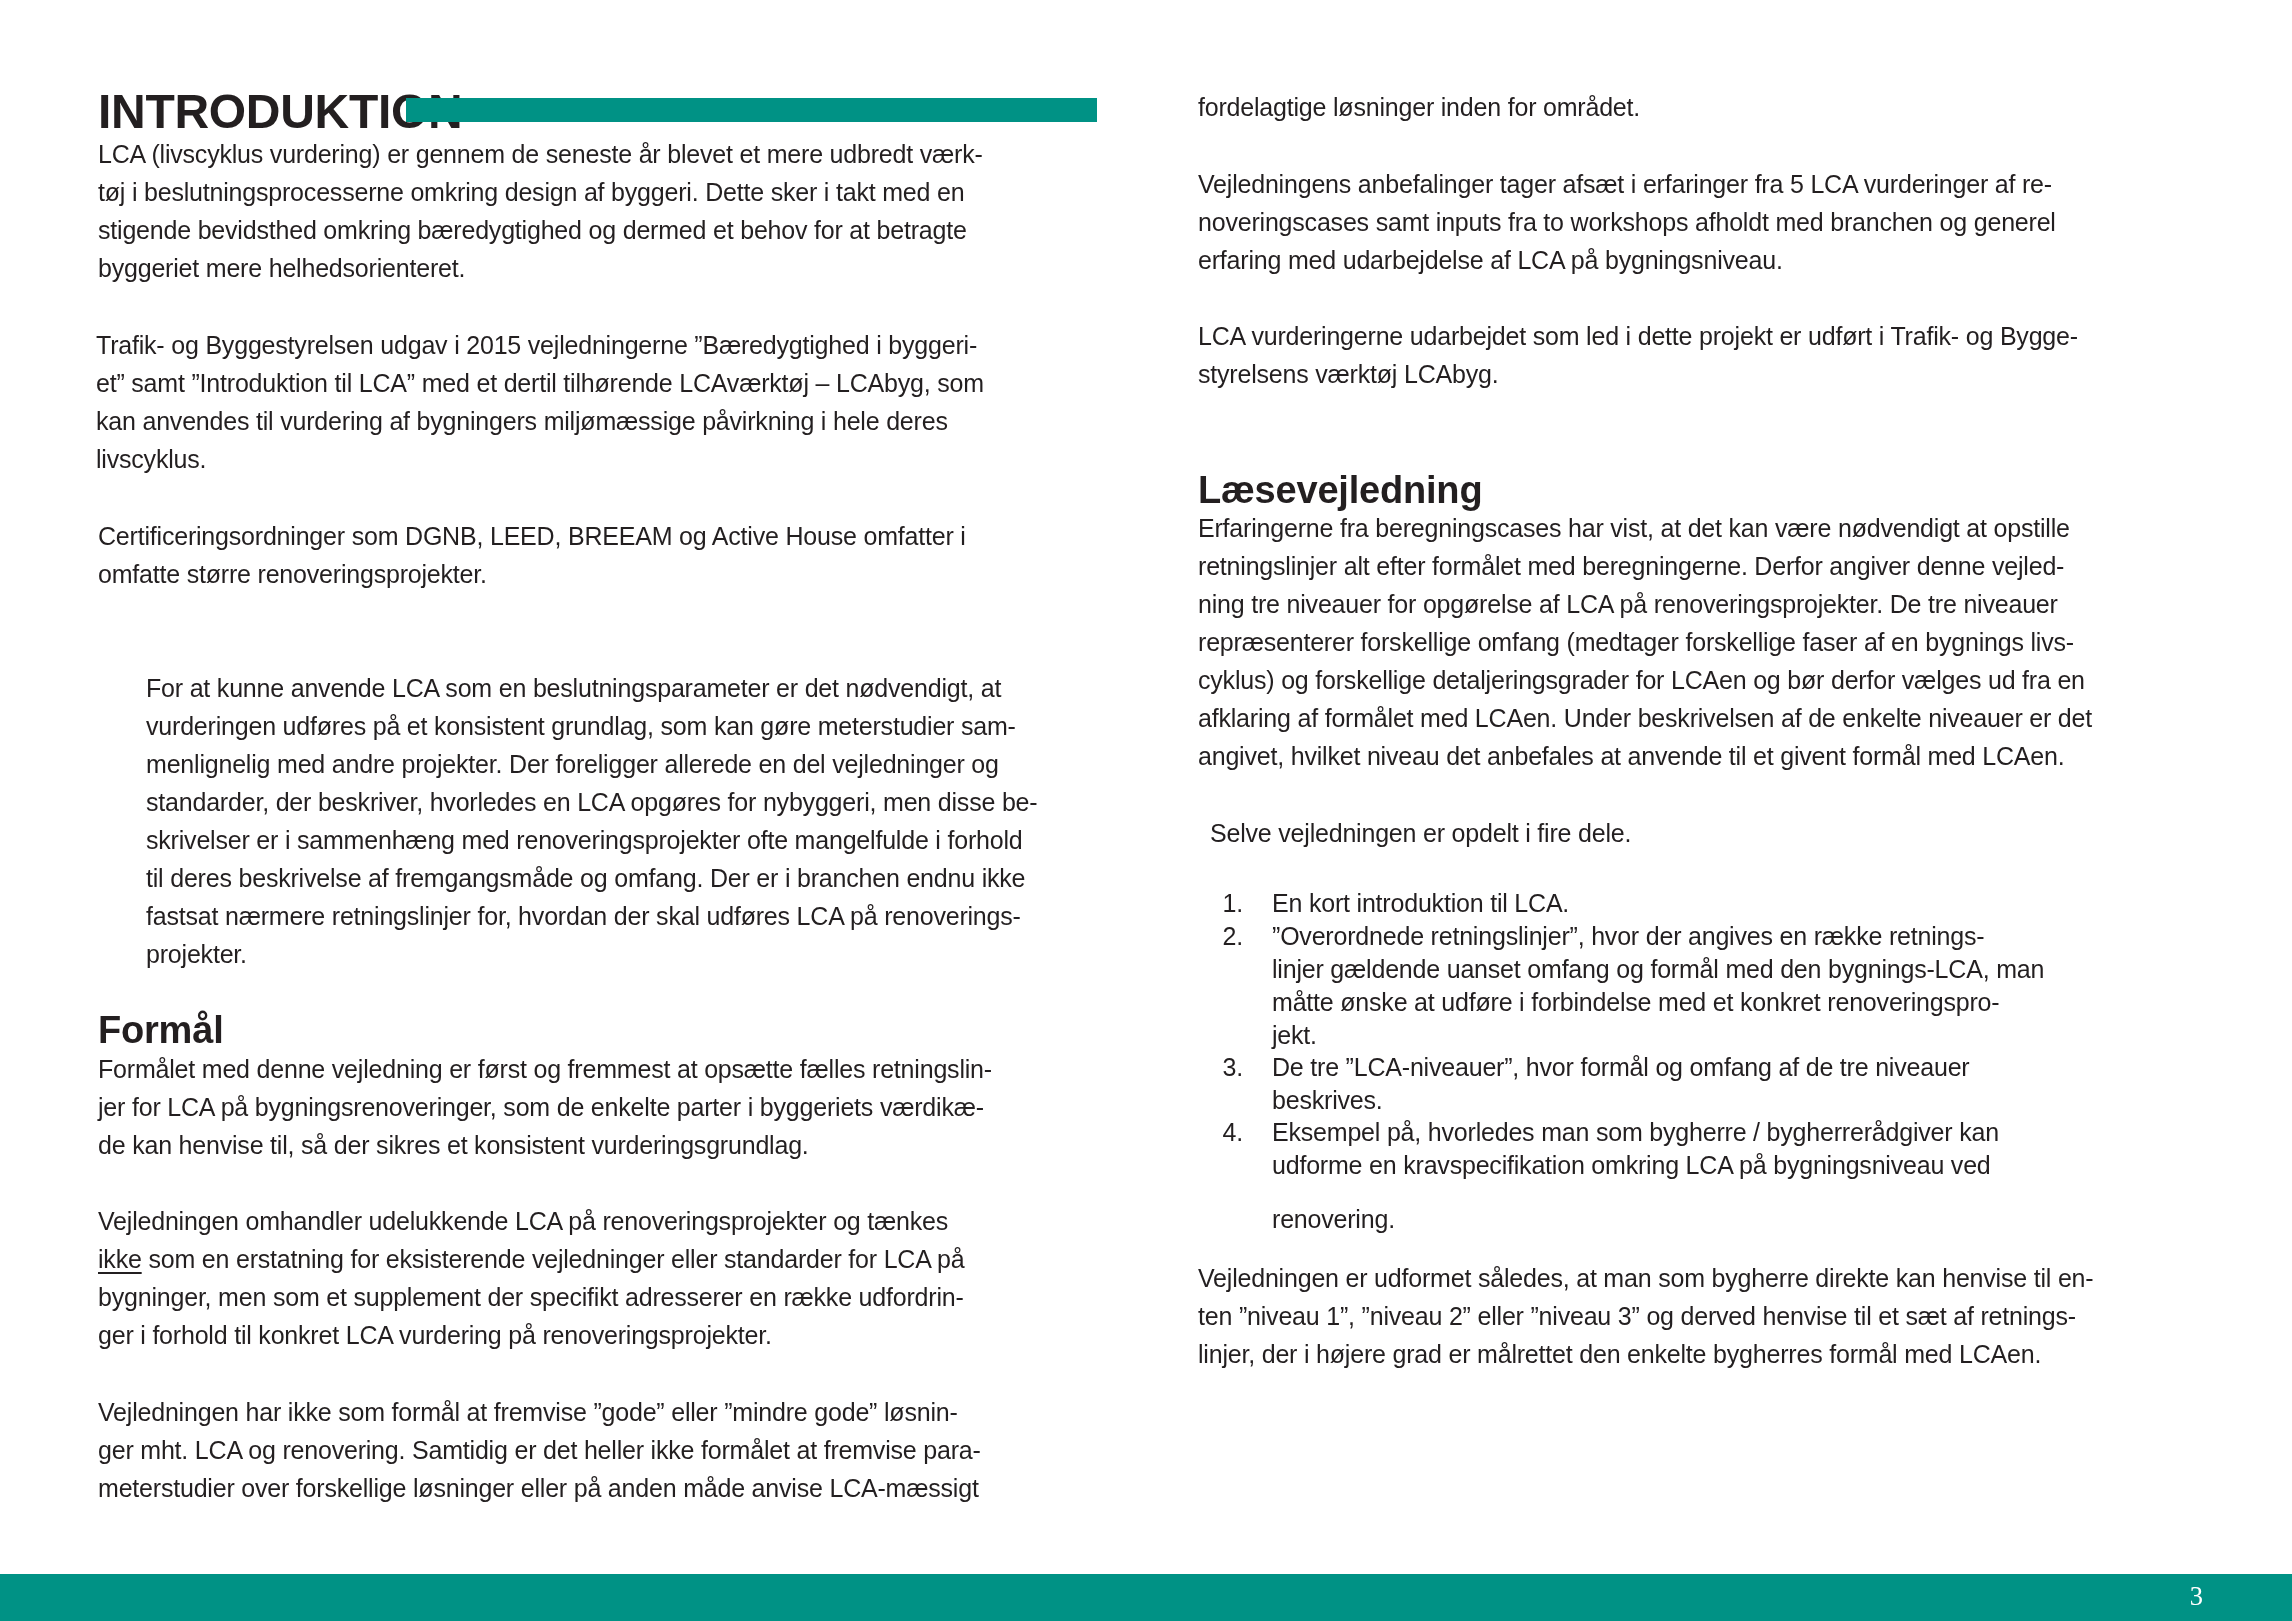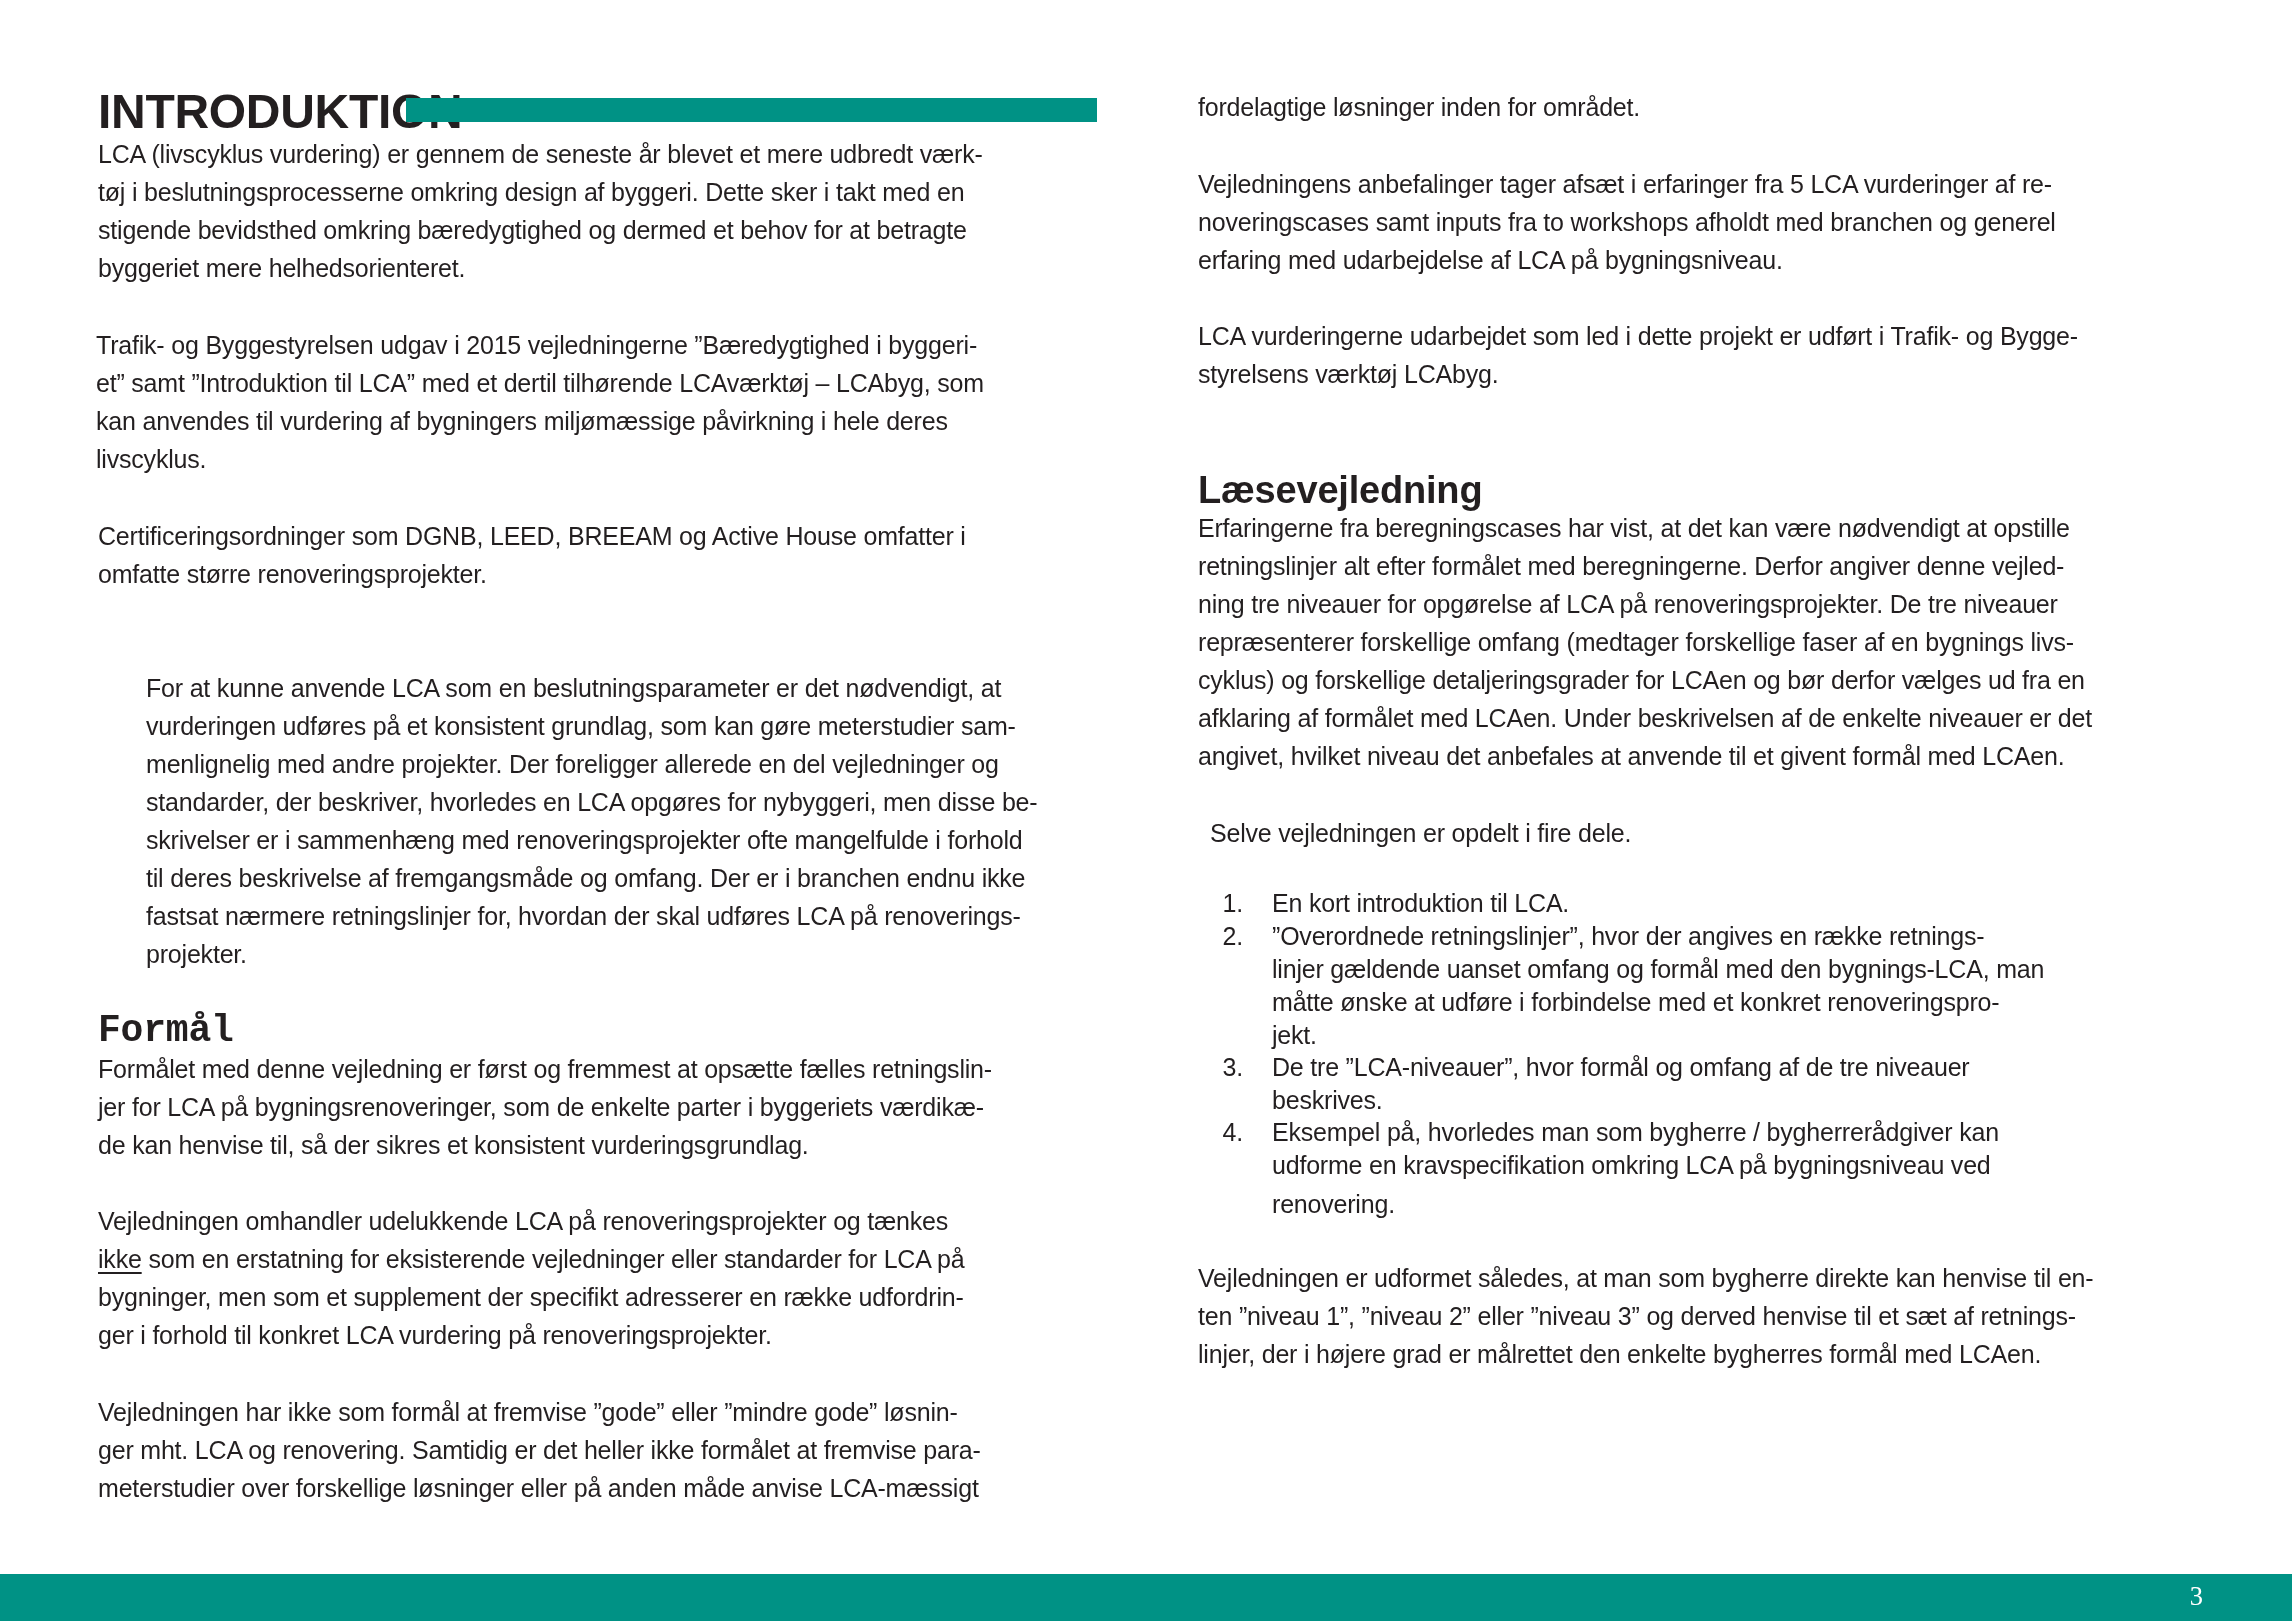--- a/index.html
+++ b/index.html
@@ -24,21 +24,21 @@
   .para .line { display: block; height: 38px; }
   .heading {
     position: absolute; font-size: 38px; font-weight: bold; line-height: 35px;
     white-space: nowrap; letter-spacing: -0.2px;
   }
   .list { position: absolute; left: 1198px; font-size: 25px; white-space: nowrap; letter-spacing: -0.2px; }
   .list-item { position: absolute; left: 0; }
   .list-num { position: absolute; left: 24.5px; width: 29px; }
   .list-text { position: absolute; left: 74px; }
   .list-text .line { display: block; line-height: 33px; height: 33px; }
-  .list-text .line.last-gap { margin-top: 6px; }
+  .list-text .line.last-gap { margin-top: 21px; }
   .u { text-decoration: underline; text-underline-offset: 3.9px; text-decoration-thickness: 1.5px; }
   .footer-bar {
     position: absolute; left: 0; top: 1574px; width: 2293px; height: 47px;
     background: #009285;
   }
   .page-number {
     position: absolute; right: 90px; top: 7.8px;
     font-family: "Liberation Serif", serif; font-size: 26.5px; line-height: 29px; color: #ffffff;
   }
 </style>
@@ -68,21 +68,21 @@
     <span class="line">For at kunne anvende LCA som en beslutningsparameter er det nødvendigt, at</span>
     <span class="line">vurderingen udføres på et konsistent grundlag, som kan gøre meterstudier sam-</span>
     <span class="line">menlignelig med andre projekter. Der foreligger allerede en del vejledninger og</span>
     <span class="line">standarder, der beskriver, hvorledes en LCA opgøres for nybyggeri, men disse be-</span>
     <span class="line">skrivelser er i sammenhæng med renoveringsprojekter ofte mangelfulde i forhold</span>
     <span class="line">til deres beskrivelse af fremgangsmåde og omfang. Der er i branchen endnu ikke</span>
     <span class="line">fastsat nærmere retningslinjer for, hvordan der skal udføres LCA på renoverings-</span>
     <span class="line">projekter.</span>
   </div>
 
-<div class="heading" style="left:98px; top:1013px;font-family:Liberation Mono, monospace;">Formål</div>
+<div class="heading" style="left:98px; top:1013px;">Formål</div>
 <div class="para" style="left:98px; top:1050px;">
     <span class="line">Formålet med denne vejledning er først og fremmest at opsætte fælles retningslin-</span>
     <span class="line">jer for LCA på bygningsrenoveringer, som de enkelte parter i byggeriets værdikæ-</span>
     <span class="line">de kan henvise til, så der sikres et konsistent vurderingsgrundlag.</span>
   </div>
 
 <div class="para" style="left:98px; top:1202px;">
   <span class="line">Vejledningen omhandler udelukkende LCA på renoveringsprojekter og tænkes</span>
   <span class="line"><span class="u">ikke</span><span> som en erstatning for eksisterende vejledninger eller standarder for LCA på</span></span>
   <span class="line">bygninger, men som et supplement der specifikt adresserer en række udfordrin-</span>

